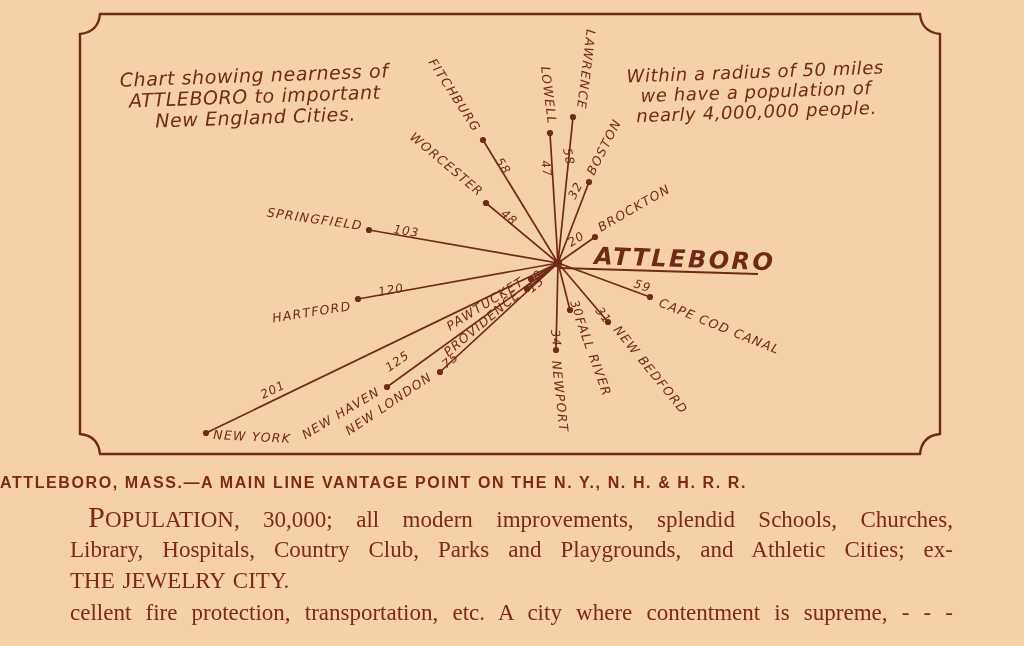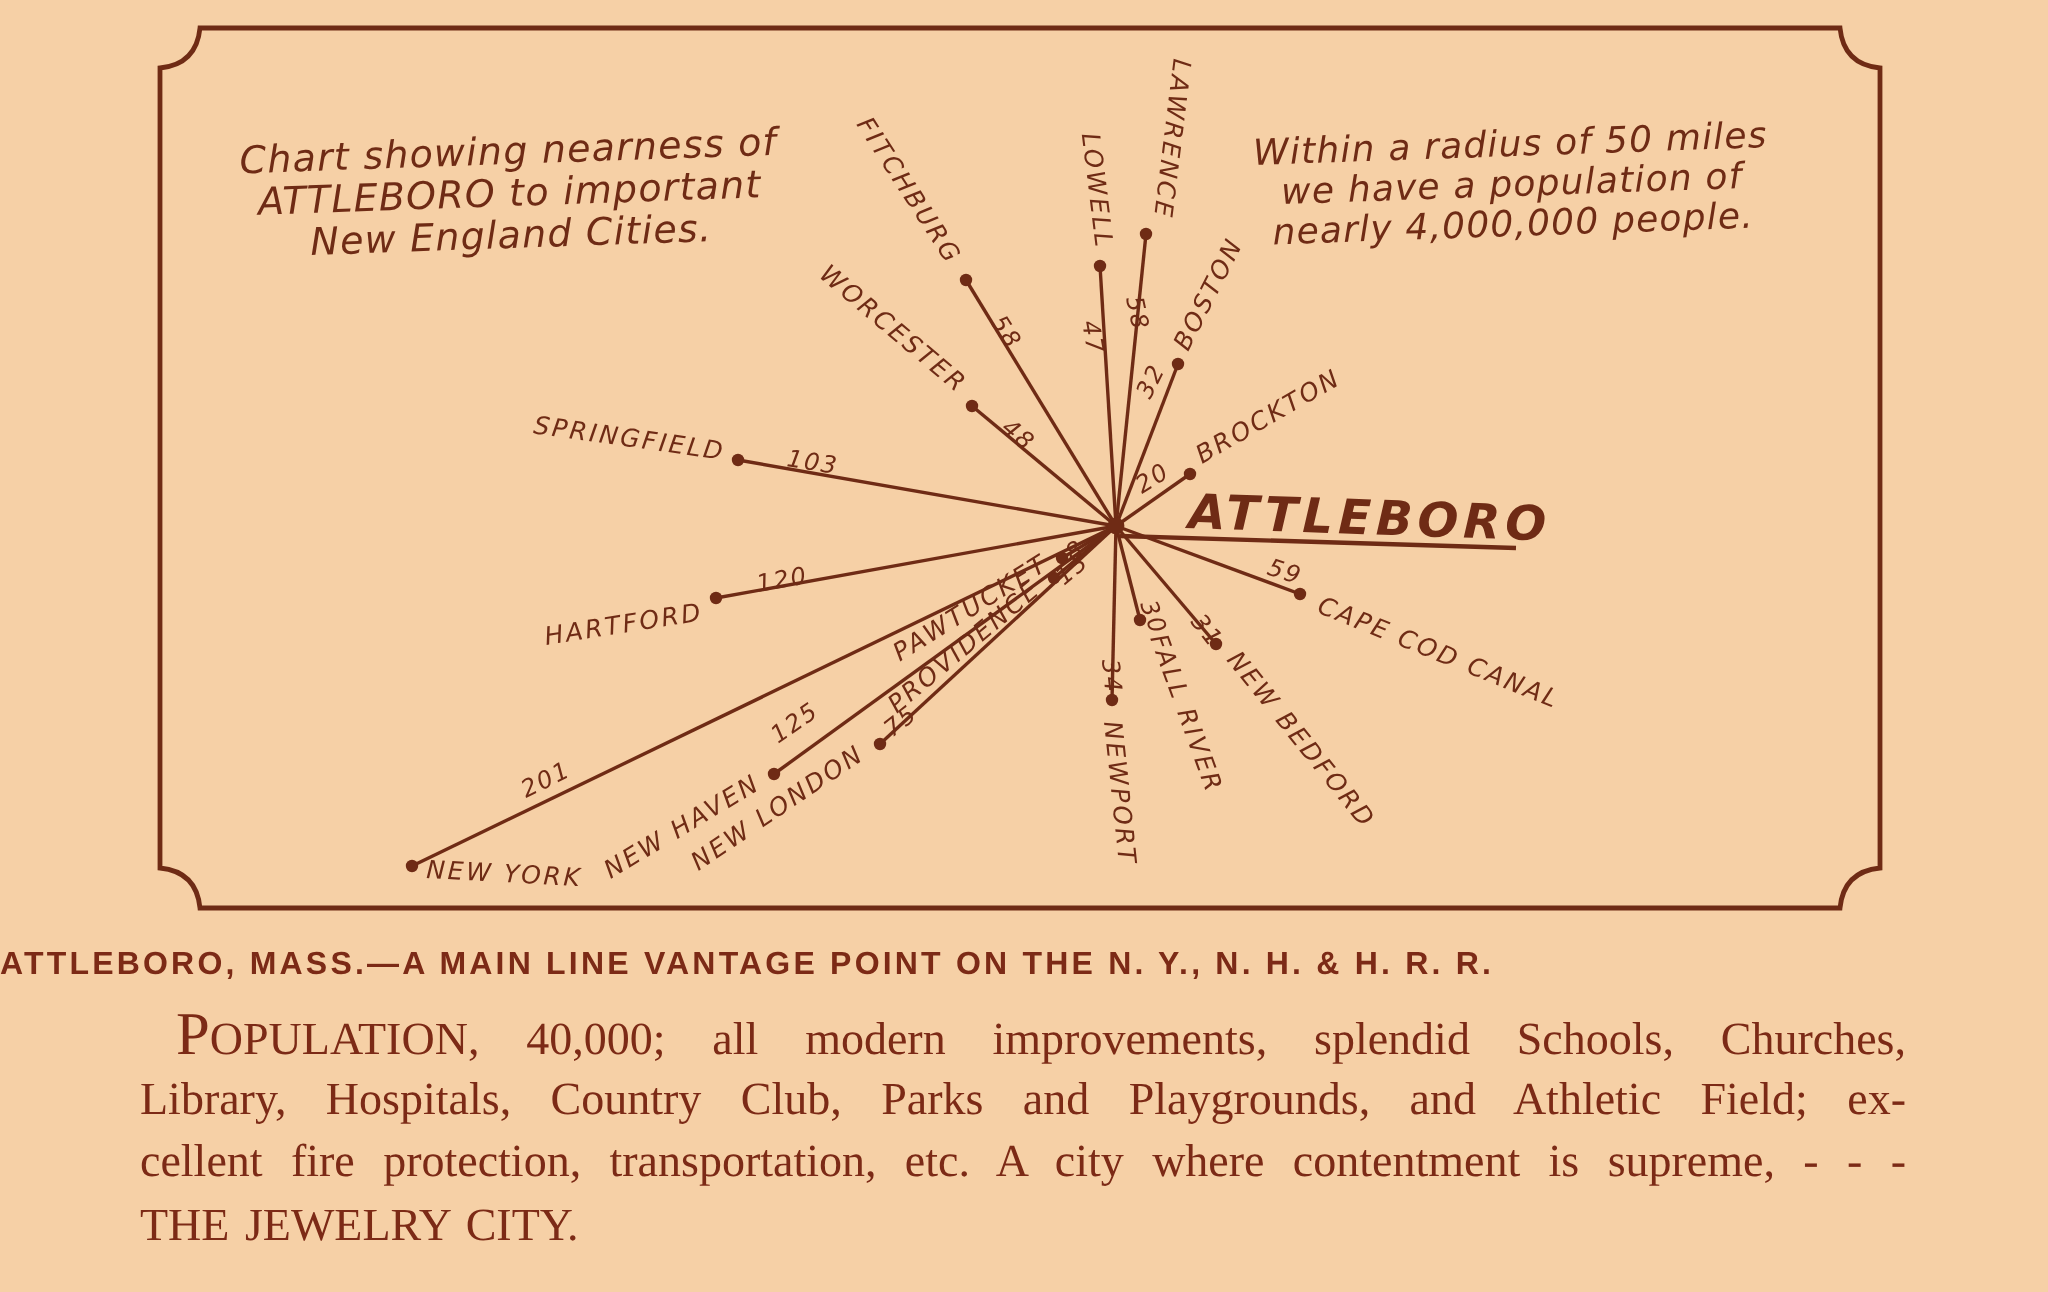--- a/index.html
+++ b/index.html
@@ -124,17 +124,17 @@
     </g>
 
   <circle class="hub" cx="558" cy="263" r="4.2"></circle>
   <line class="underline" x1="560" y1="268" x2="758" y2="274"></line>
   <text class="hub-label" x="594" y="264" transform="rotate(2 594 264)">ATTLEBORO</text>
 </svg>
 
 <div class="footer-head">ATTLEBORO, MASS.—A MAIN LINE VANTAGE POINT ON THE N. Y., N. H. &amp; H. R. R.</div>
 
 <div class="footer-para">
-  <div class="pline just lead">POPULATION, 40,000; all modern improvements, splendid Schools, Churches,</div>
-  <div class="pline just">Library, Hospitals, Country Club, Parks and Playgrounds, and Athletic Field; ex-</div>
+  <div class="pline just lead">POPULATION, 30,000; all modern improvements, splendid Schools, Churches,</div>
+  <div class="pline just">Library, Hospitals, Country Club, Parks and Playgrounds, and Athletic Cities; ex-</div>
+  <div class="pline">THE JEWELRY CITY.</div>
   <div class="pline just">cellent fire protection, transportation, etc.  A city where contentment is supreme, - - -</div>
-  <div class="pline">THE JEWELRY CITY.</div>
 </div>
 
 </body></html>

